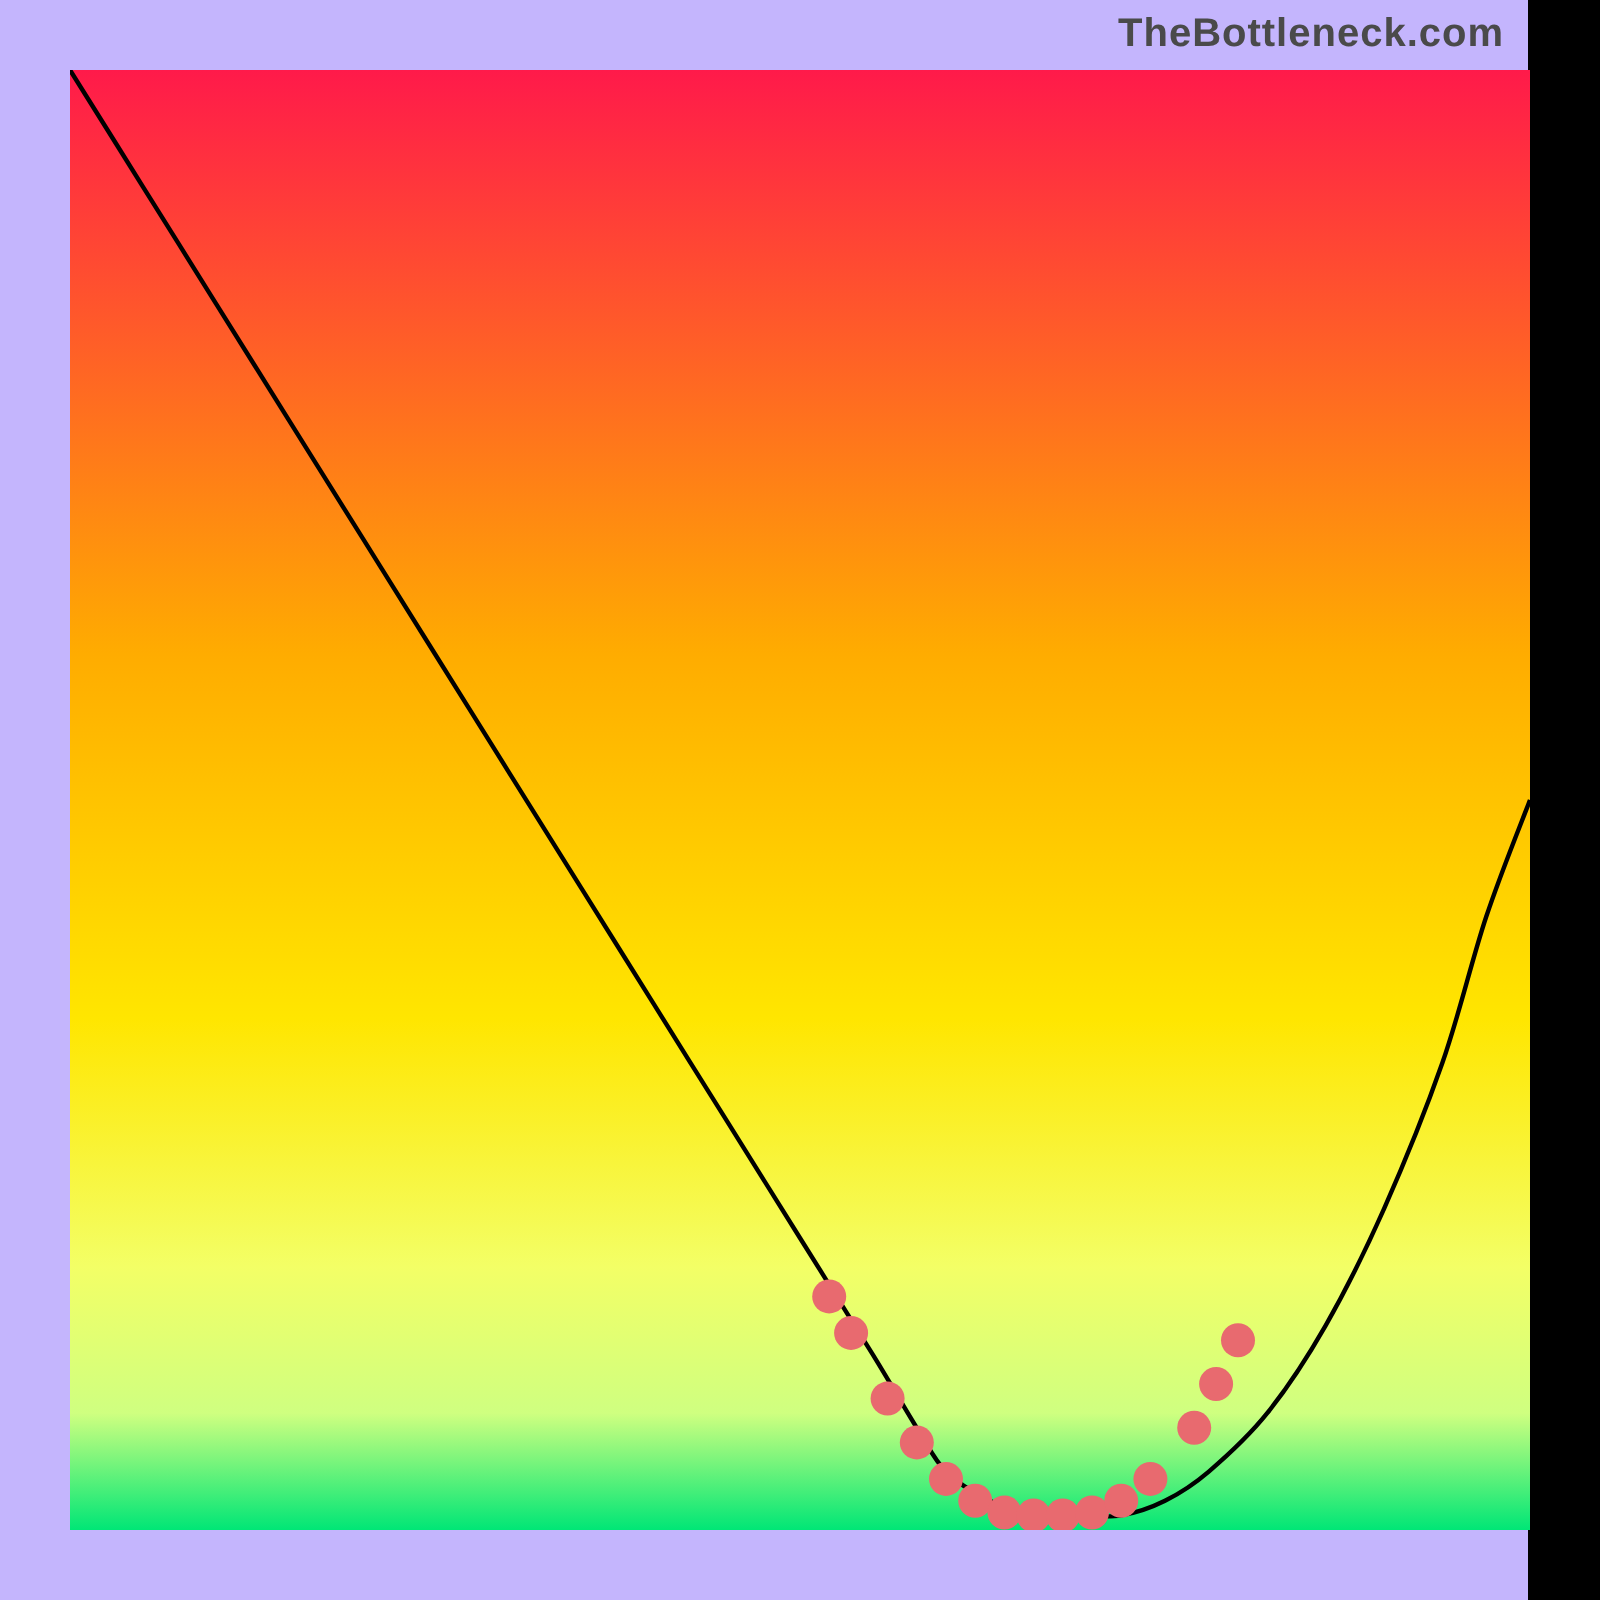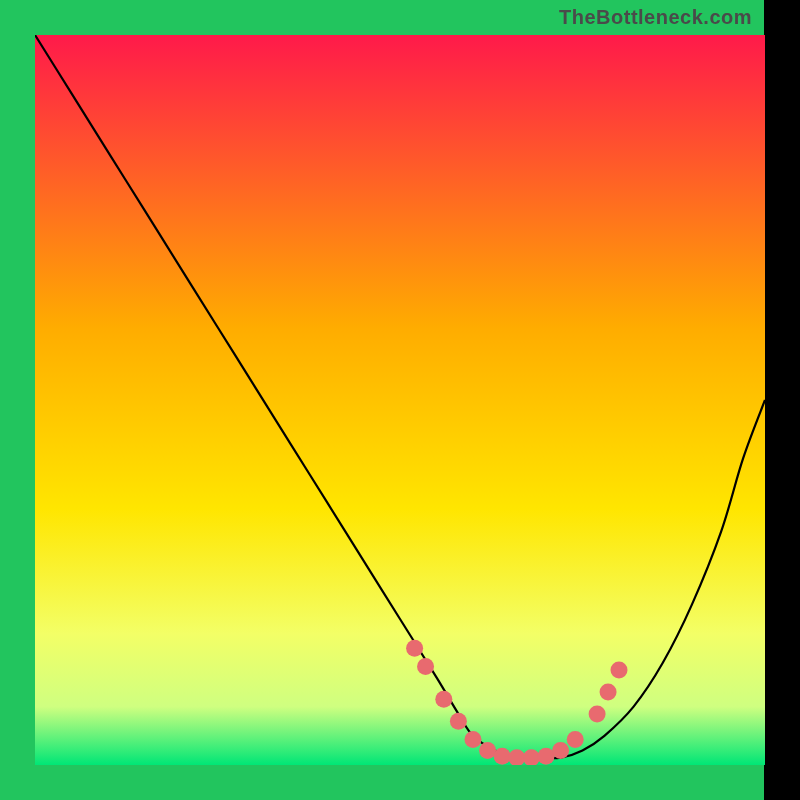--- a/index.html
+++ b/index.html
@@ -8,21 +8,21 @@
     background: #000;
     width: 800px;
     height: 800px;
     overflow: hidden;
     font-family: Arial, sans-serif;
   }
   .frame {
     position: relative;
     width: 764px;
     height: 800px;
-    background: #22c55e;
+    background: #c4b5fd;
   }
   .watermark {
     position: absolute;
     top: 6px;
     right: 12px;
     color: #4a4a4a;
     font-size: 20px;
     font-weight: bold;
     letter-spacing: 0.5px;
     z-index: 10;

